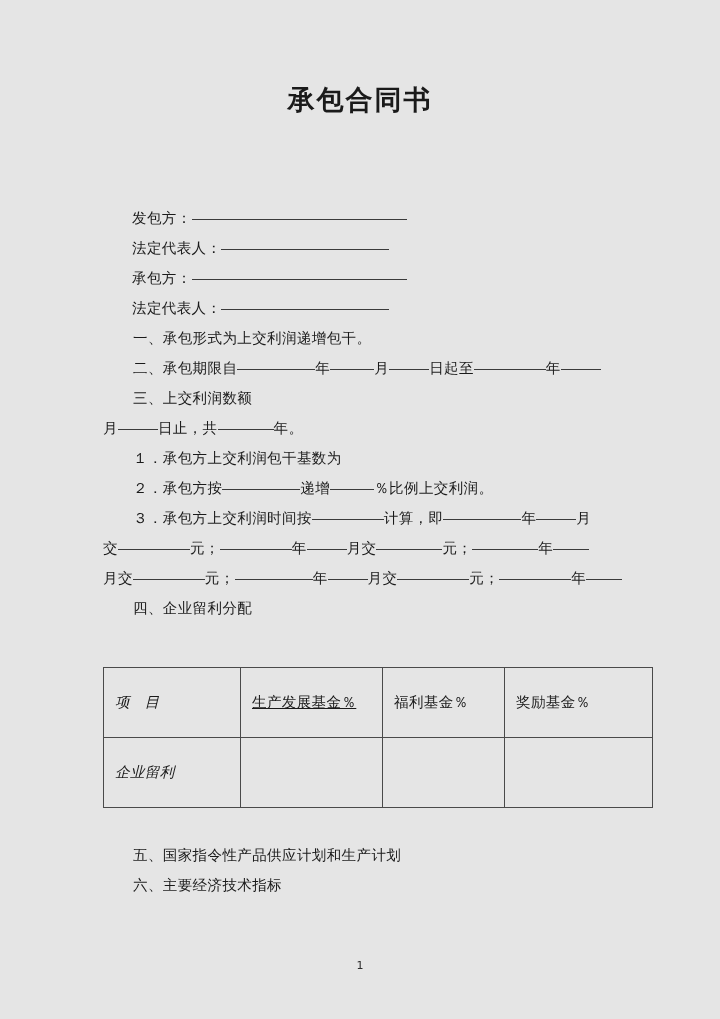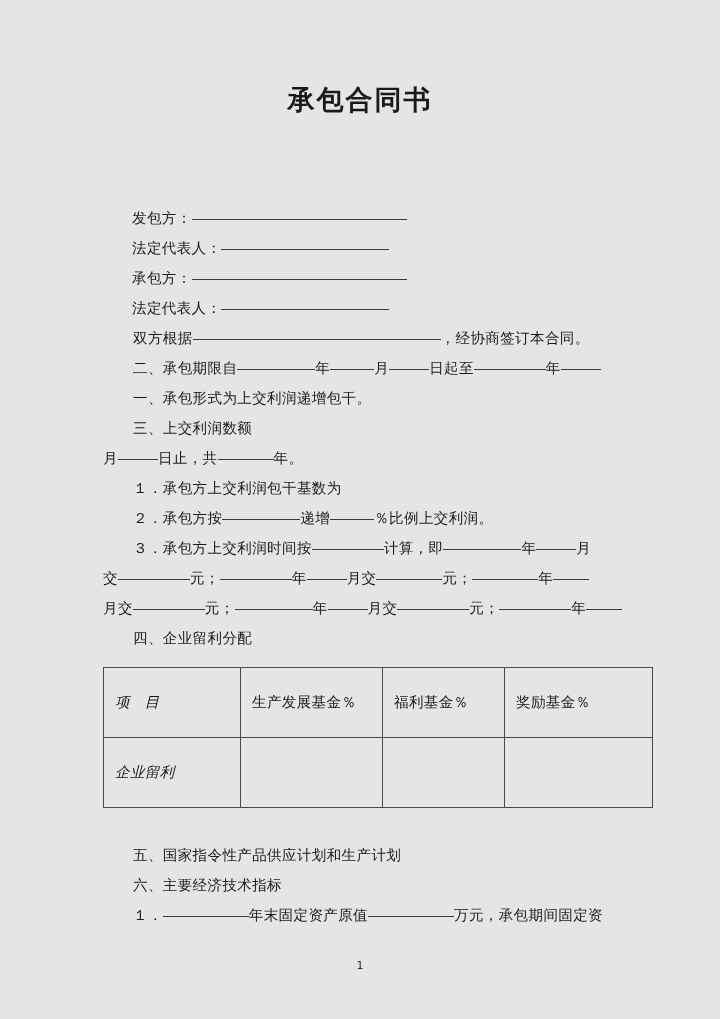--- a/index.html
+++ b/index.html
@@ -87,21 +87,21 @@
   }
   .fund-table td {
     border: 1.3px solid #4a4a4a;
     font-size: 14.5px;
     padding: 0 0 0 11px;
     vertical-align: middle;
     letter-spacing: 0.4px;
   }
   .fund-table tr { height: 70px; }
   .col-item  { width: 125px; font-style: italic; }
-  .col-prod  { width: 130px; }
+  .col-prod  { width: 130px; text-decoration: underline; }
   .col-welf  { width: 110px; }
   .col-bonus { width: 136px; }
 
   
   .tail-block {
     position: absolute;
     top: 840px;
     left: 103px;
     width: 512px;
   }
@@ -127,25 +127,24 @@
   <div class="body-block">
 
     <div class="line indent2"><span class="fld-label">发包方：</span><span class="rule w215"></span></div>
 
     <div class="line indent2"><span class="fld-label">法定代表人：</span><span class="rule w168"></span></div>
 
     <div class="line indent2"><span class="fld-label">承包方：</span><span class="rule w215"></span></div>
 
     <div class="line indent2"><span class="fld-label">法定代表人：</span><span class="rule w168"></span></div>
 
-    <div class="line indent3"><span>双方根据</span><span class="rule w248"></span><span>，经协商签订本合同。</span></div>
+
+    <div class="line indent3"><span>一、承包形式为上交利润递增包干。</span></div>
 
     <div class="line indent3"><span>二、承包期限自</span><span class="rule w78"></span><span>年</span><span class="rule w44"></span><span>月</span><span class="rule w40"></span><span>日起至</span><span class="rule w72"></span><span>年</span><span class="rule w40"></span></div>
-
-    <div class="line indent3"><span>一、承包形式为上交利润递增包干。</span></div>
 
     <div class="line indent3"><span>三、上交利润数额</span></div>
 
     <div class="line"><span>月</span><span class="rule w40"></span><span>日止，共</span><span class="rule w56"></span><span>年。</span></div>
 
     <div class="line indent3"><span>１．承包方上交利润包干基数为</span></div>
 
     <div class="line indent3"><span>２．承包方按</span><span class="rule w78"></span><span>递增</span><span class="rule w44"></span><span>％比例上交利润。</span></div>
 
     <div class="line indent3"><span>３．承包方上交利润时间按</span><span class="rule w72"></span><span>计算，即</span><span class="rule w78"></span><span>年</span><span class="rule w40"></span><span>月</span></div>
@@ -175,19 +174,18 @@
       </tr>
     </tbody>
   </table>
 
   <div class="tail-block">
 
     <div class="line indent3"><span>五、国家指令性产品供应计划和生产计划</span></div>
 
     <div class="line indent3"><span>六、主要经济技术指标</span></div>
 
-    <div class="line indent3"><span>１．</span><span class="rule w86"></span><span>年末固定资产原值</span><span class="rule w86"></span><span>万元，承包期间固定资</span></div>
 
   </div>
 
   <div class="page-number">1</div>
 
 </div>
 
 </body></html>

